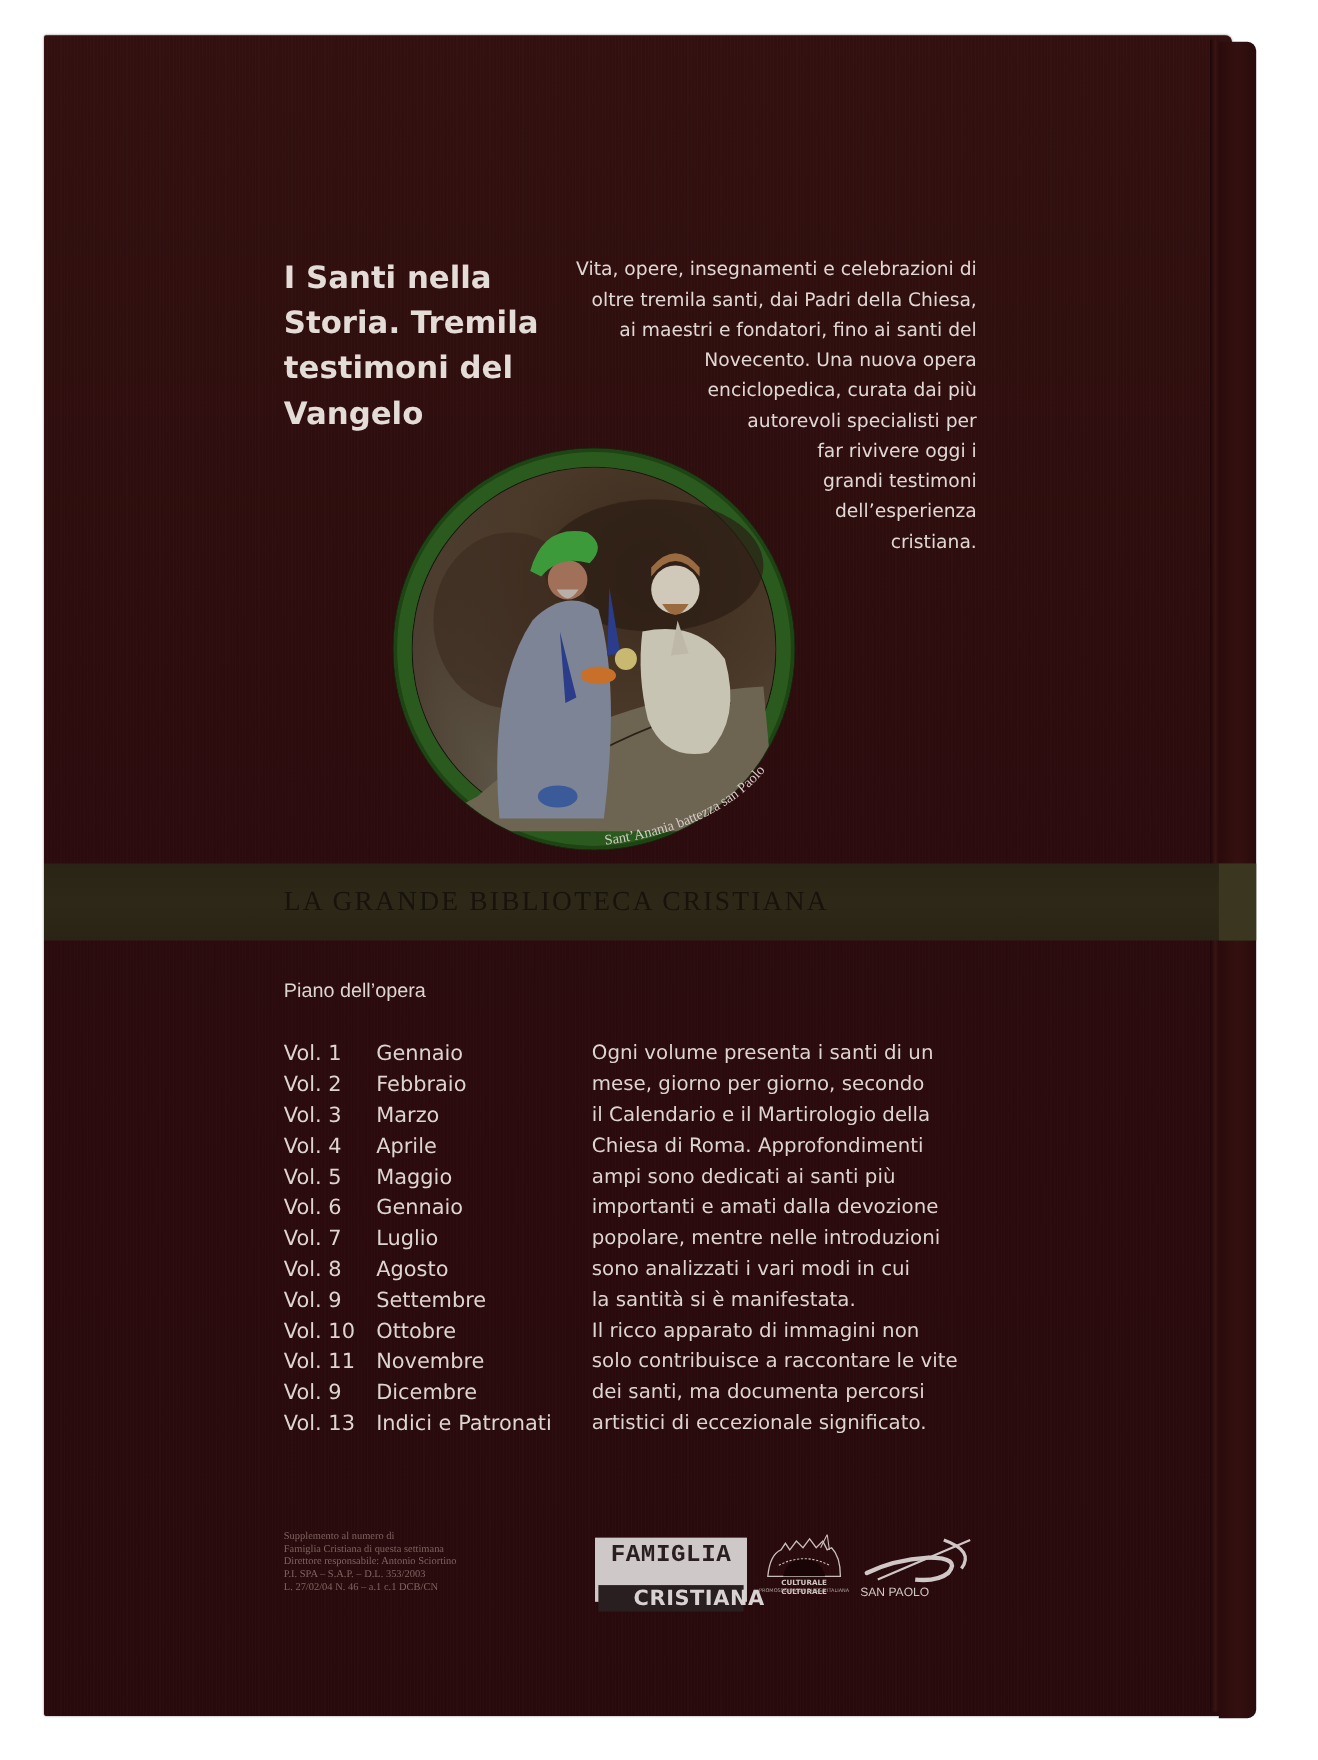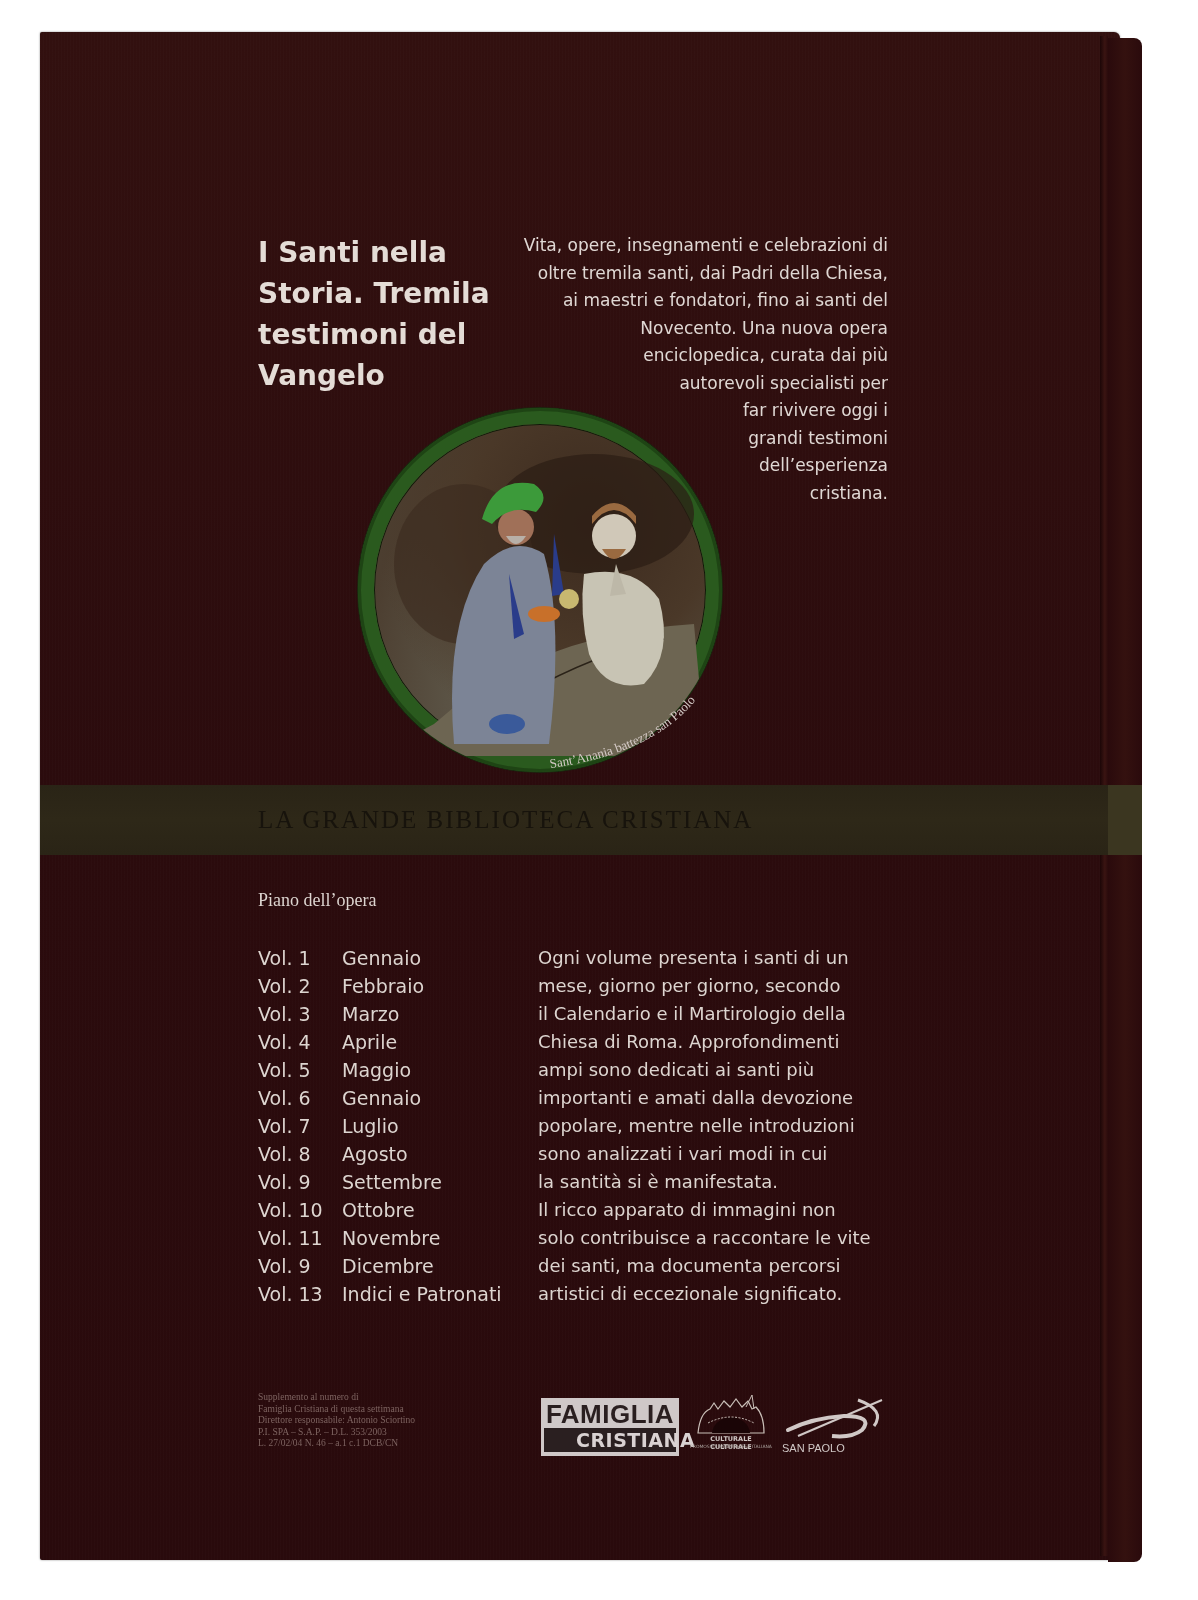--- a/index.html
+++ b/index.html
@@ -60,21 +60,21 @@
       radial-gradient(ellipse at 65% 30%, #3c2a1e 0%, #4a3828 40%, transparent 70%),
       radial-gradient(ellipse at 60% 80%, #6e6654 0%, #5a5244 45%, transparent 75%),
       #4c3e30;
     box-shadow: inset 0 0 0 1px #0f1a08;
   }
   .caption {
     position:absolute; left:548px; top:650px; width:200px; height:120px;
   }
   .plan-heading {
     position:absolute; left:258px; top:890px;
-    font-family:Liberation Serif, serif; font-size:18px; color:#ddd5d0;
+    font-family:Liberation Sans, sans-serif; font-size:18px; color:#ddd5d0;
   }
   .vol-list {
     position:absolute; left:258px; top:944px; width:270px; margin:0; padding:0; list-style:none;
     font-family:"DejaVu Sans", sans-serif; font-size:19px; line-height:28px; color:#ddd5d0;
   }
   .vol-list li { display:flex; white-space:nowrap; }
   .vol-num { width:84px; display:inline-block; }
   .desc {
     position:absolute; left:538px; top:944px; width:350px;
     font-family:"DejaVu Sans", sans-serif; font-size:18px; line-height:28px; color:#ddd5d0;
@@ -82,22 +82,22 @@
   .desc p { margin:0; }
   .legal {
     position:absolute; left:258px; top:1392px; width:215px;
     font-family:"Liberation Serif", serif; font-size:9.5px; line-height:11.5px; color:#7d6360;
   }
   .logo-fc {
     position:absolute; left:541px; top:1398px; width:136px; height:56px;
     background:#cfc8c8; border:1px solid #cfc8c8;
   }
   .logo-fc .l1 {
-    display:block; height:29px; line-height:30px; text-align:center;
-    font-family:Liberation Sans, sans-serif; font-weight:bold; font-size:26px; color:#2a1f20;
+    display:block; height:42px; line-height:30px; text-align:center;
+    font-family:Liberation Mono, monospace; font-weight:bold; font-size:22px; color:#2a1f20;
     letter-spacing:0.5px;
   }
   .logo-fc .l2 {
     display:block; height:24px; line-height:24px; text-align:center; background:#2a1f20;
     font-family:"DejaVu Sans", sans-serif; font-weight:bold; font-size:19px; color:#d9d2d2;
     margin:0 2px 2px 2px; letter-spacing:0.5px;padding-left:32px;
   }
   .logo-pc {
     position:absolute; left:690px; top:1395px; width:82px; height:62px;
   }

